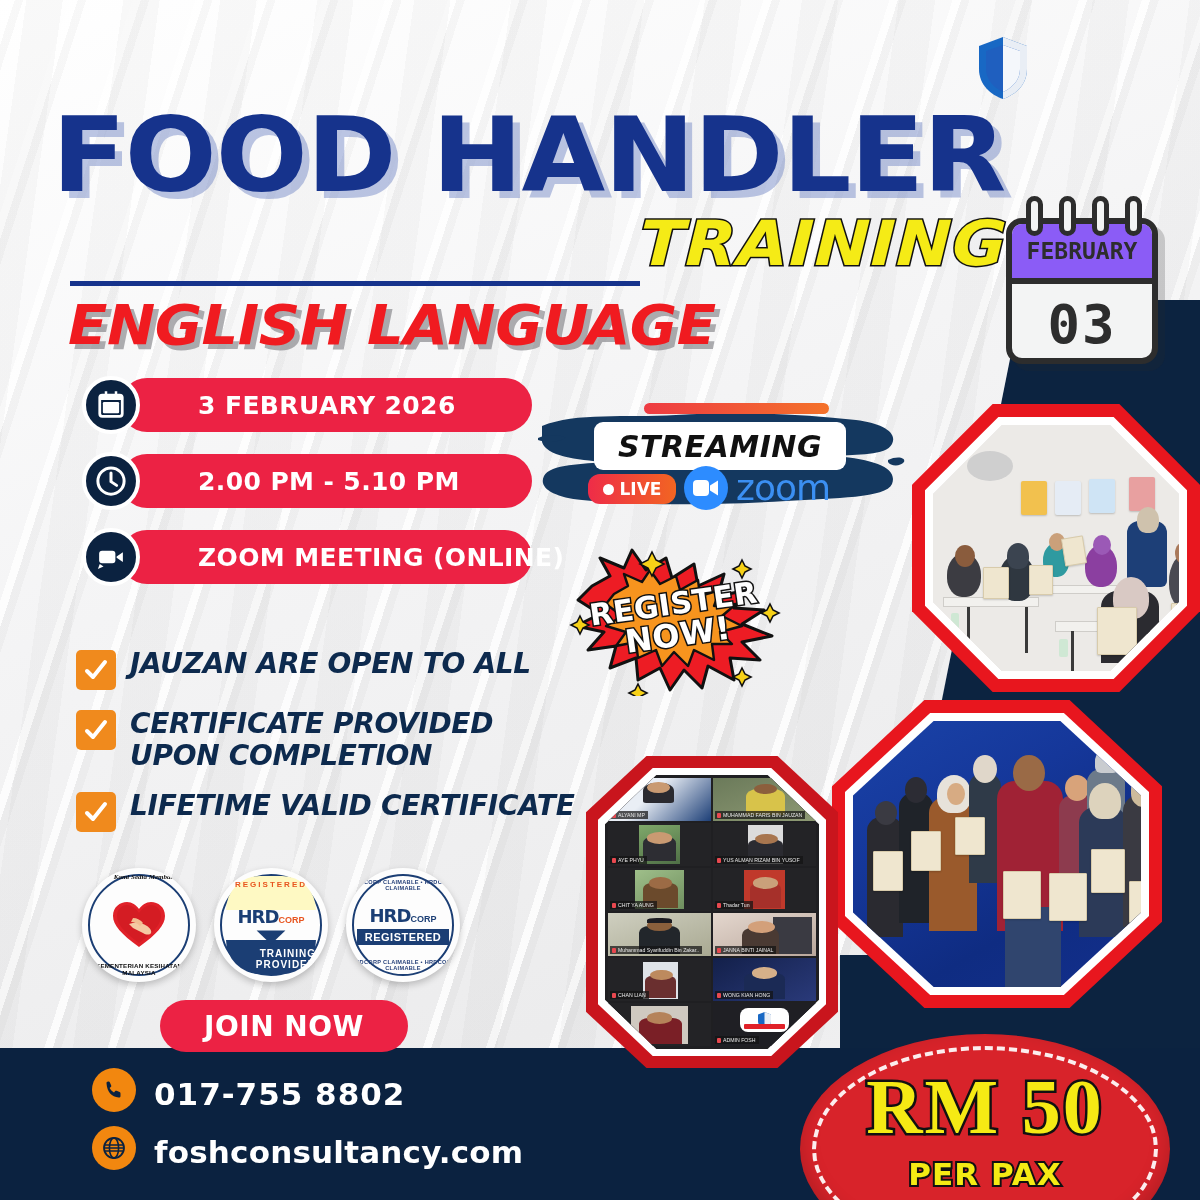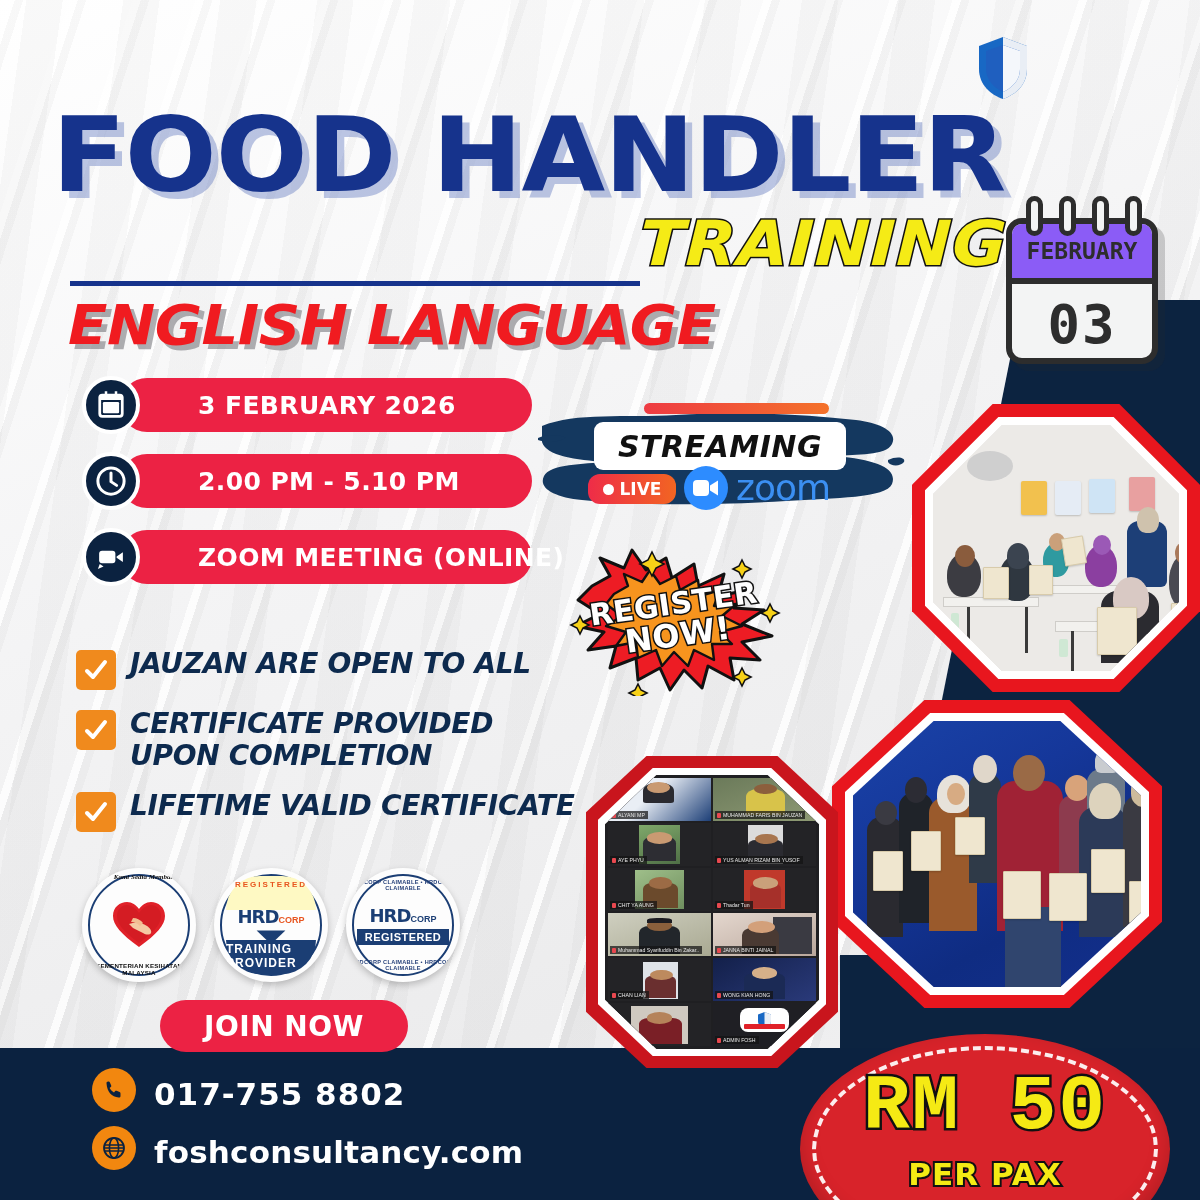--- a/index.html
+++ b/index.html
@@ -191,21 +191,21 @@
     display:flex; align-items:center; justify-content:center; flex-direction:column;}
   .cb-ring{ position:absolute; inset:6px; border-radius:50%; border:2px solid #1b3e74;}
   .kkm-heart{ width:56px; height:50px; position:relative; }
   .kkm-top{ position:absolute; top:5px; left:8px; width:100%; text-align:center;
     font-size:7px; font-weight:bold; color:#111; font-family:"Liberation Serif",serif;
     font-style:italic;}
   .kkm-bot{ position:absolute; bottom:6px; left:0; width:100%; text-align:center;
     font-size:6.2px; font-weight:bold; color:#111; letter-spacing:.2px;}
   .hrd-wrap{ display:flex; flex-direction:column; align-items:center; gap:2px;}
   .hrd-arc-top{ font-size:8px; font-weight:bold; color:#e8551f; letter-spacing:2px;}
-  .hrd-arc-bot{ font-size:12px; font-weight:bold; color:#fff; letter-spacing:1px;}
+  .hrd-arc-bot{ font-size:10px; font-weight:bold; color:#fff; letter-spacing:1px;text-align:right;}
   .hrd-logo{ font-size:18px; font-weight:bold; color:#1b3e74; letter-spacing:-1px;
     font-family:"DejaVu Sans", sans-serif;}
   .hrd-corp{ font-size:9px; font-weight:bold; color:#e8551f; }
   .claimable-box{ background:#1b3e74; color:#fff; font-size:11px; font-weight:bold;
     padding:2px 8px; letter-spacing:.5px; margin-top:1px;}
   .cb-curve-top,.cb-curve-bot{ position:absolute; left:0; width:100%; text-align:center;
     font-size:5.6px; font-weight:bold; color:#26417a; letter-spacing:.3px;}
   .cb-curve-top{ top:11px;} .cb-curve-bot{ bottom:11px;}
   .arc-band-top{ position:absolute; top:8px; left:12px; right:12px; height:34px;
     border-radius:50px 50px 0 0; background:#fef9c3; display:flex;
@@ -232,21 +232,21 @@
   .c-text.web{ font-weight:bold; letter-spacing:.2px;}
 
   
   .price{ position:absolute; left:800px; top:1034px; width:400px; height:200px;}
   .price-circle{ position:absolute; left:0; top:0; width:370px; height:230px;
     background:#d8232a; border-radius:50%;
     box-shadow:inset 0 -8px 20px rgba(0,0,0,.18);}
   .price-dash{ position:absolute; left:12px; top:12px; width:346px; height:206px;
     border:4px dashed rgba(255,255,255,.92); border-radius:50%;}
   .price-main{ position:absolute; left:0; top:34px; width:370px; text-align:center;
-    font-family:Liberation Mono, monospace; font-weight:bold; font-size:78px;
+    font-family:Liberation Serif, serif; font-weight:bold; font-size:78px;
     color:#f5ea14; -webkit-text-stroke:5px #111; paint-order:stroke fill;
     letter-spacing:2px; line-height:1;}
   .price-sub{ position:absolute; left:0; top:122px; width:370px; text-align:center;
     font-family:"DejaVu Sans", sans-serif; font-weight:bold; font-size:31px;
     color:#f5ea14; -webkit-text-stroke:4px #111; paint-order:stroke fill;
     letter-spacing:1px;}
 
   
   .hex{ position:absolute; }
   .hex-frame{ position:absolute; inset:0;

